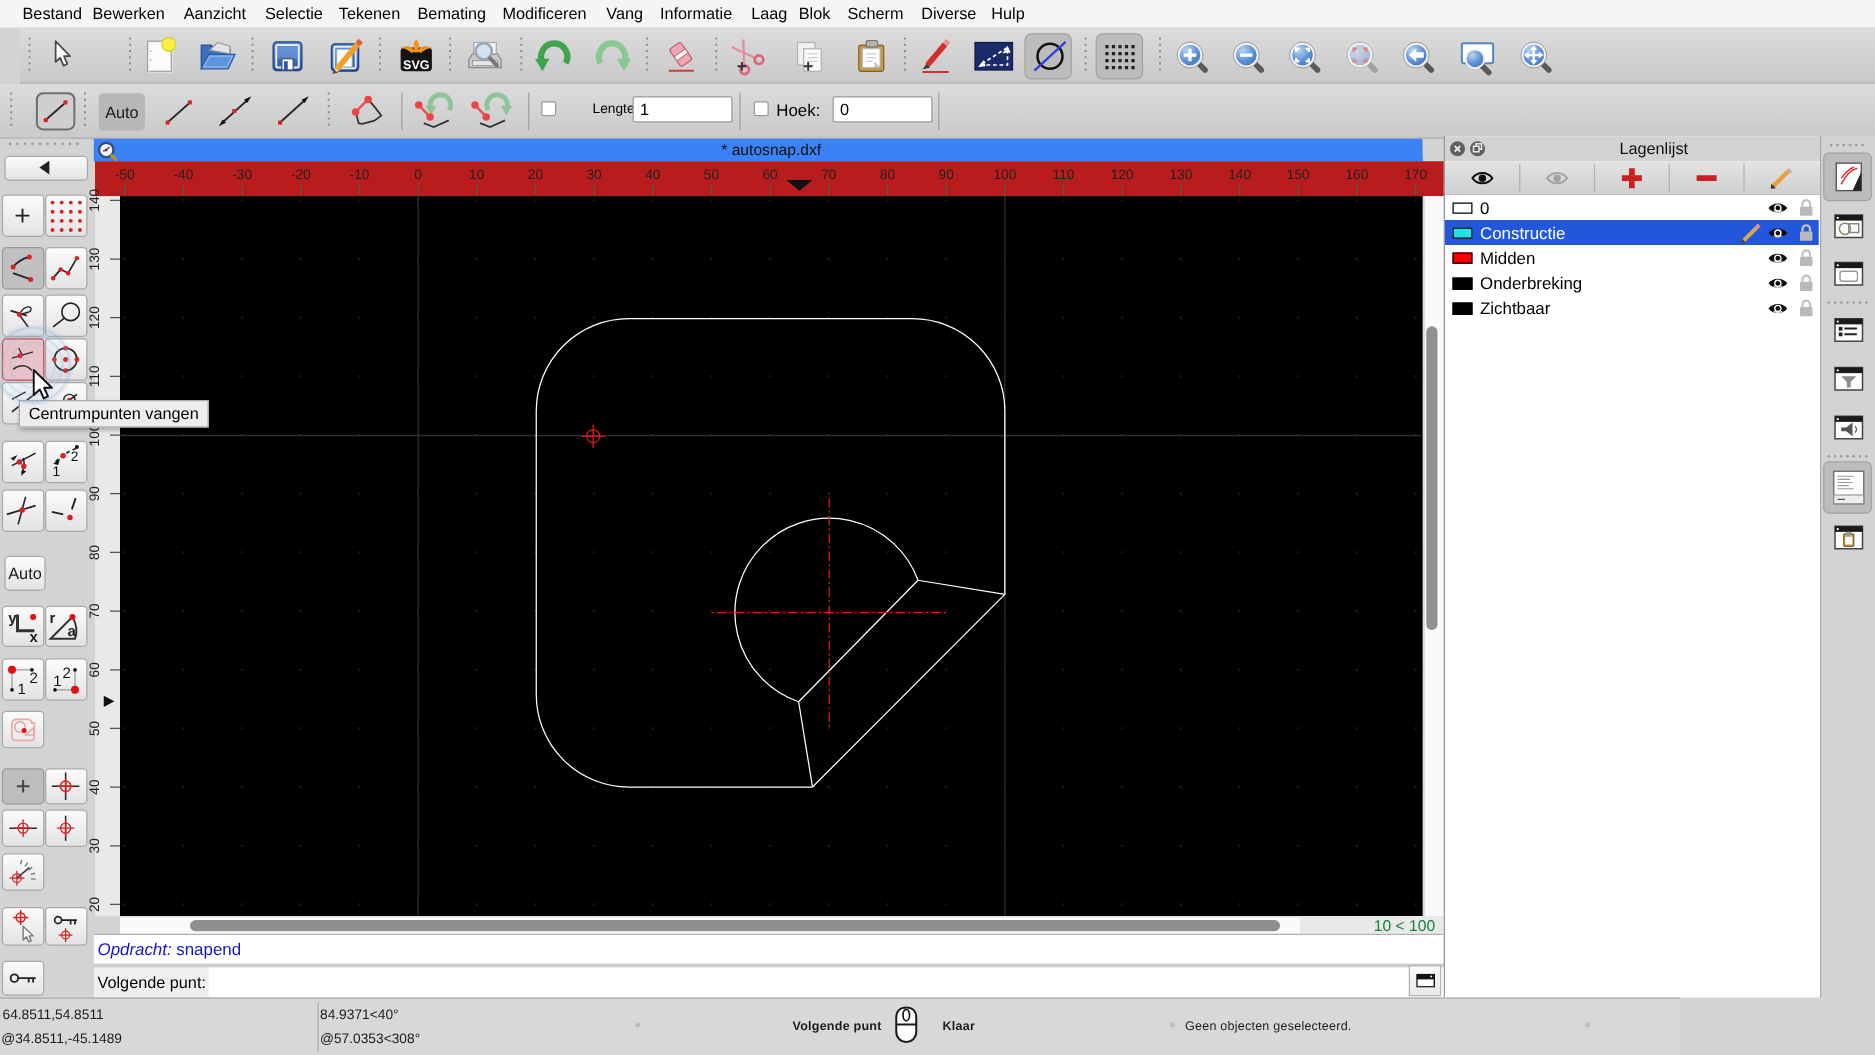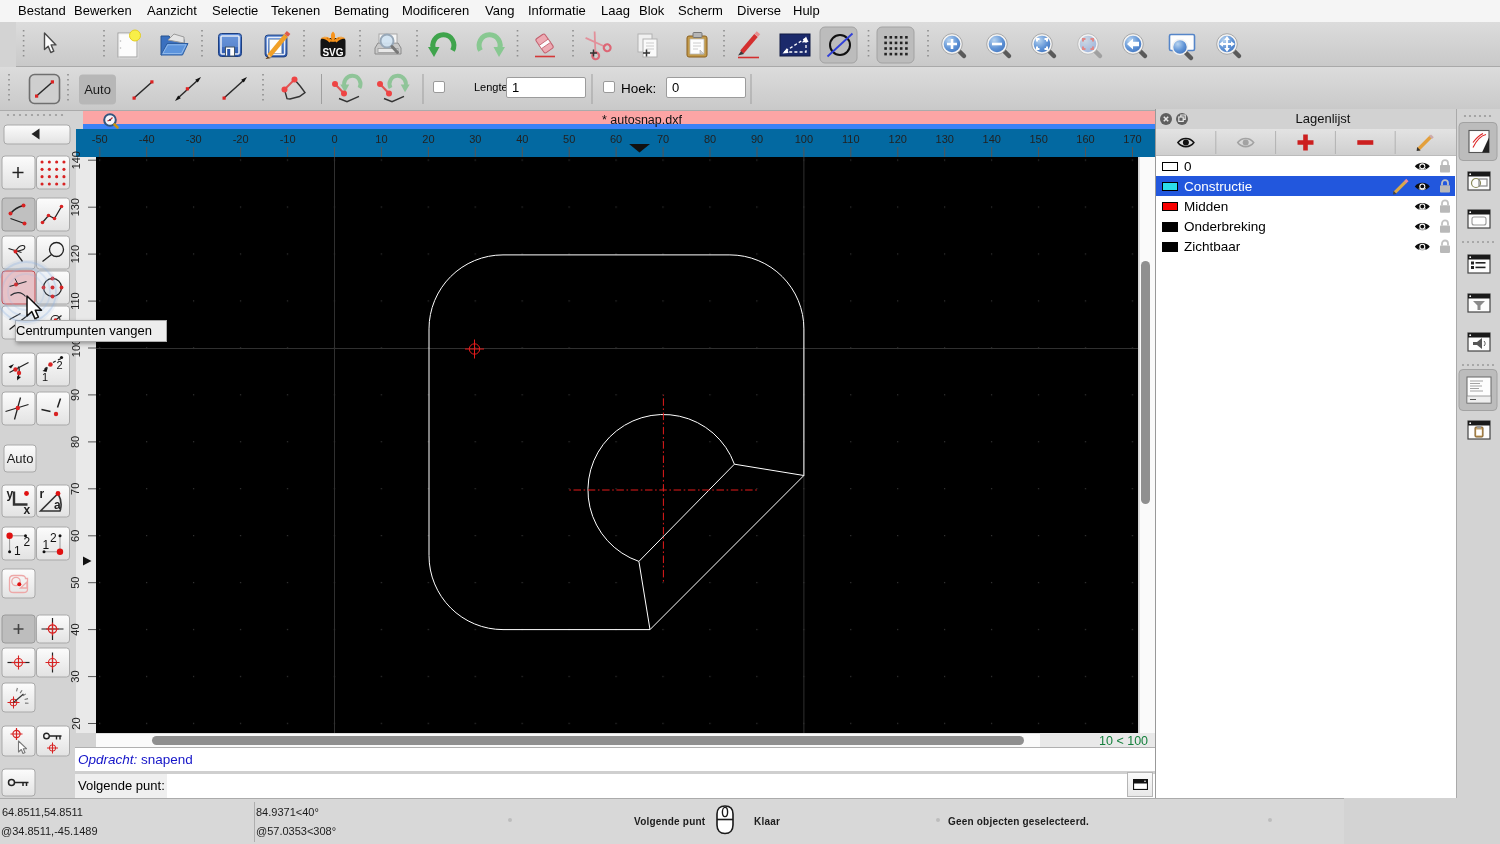--- a/index.html
+++ b/index.html
@@ -1,43 +1,43 @@
 <!DOCTYPE html>
 <html><head><meta charset="utf-8">
 <style>
 html,body{margin:0;padding:0}
 #app{position:relative;width:1500px;height:844px;overflow:hidden;font-family:"Liberation Sans",sans-serif;background:#d3d3d3;-webkit-font-smoothing:antialiased}
 .ab{position:absolute}
 #menubar{left:0;top:0;width:1500px;height:22px;background:#f5f5f5;font-size:13px;color:#000}
 #menubar span{position:absolute;top:3px}
 #tb1{left:16px;top:22px;width:1500px;height:45px;background:linear-gradient(#dcdcdc,#c9c9c9);border-bottom:1px solid #a9a9a9;box-sizing:border-box}
 #tb2{left:0;top:67px;width:1500px;height:44px;background:linear-gradient(#dcdcdc,#c9c9c9);border-bottom:1px solid #ababab;box-sizing:border-box}
-#tabbar{left:83px;top:111px;width:1080px;height:18px;background:#fca5a5;border-bottom:5px solid #3b82f6;box-sizing:border-box}
-#hruler{left:76px;top:129px;width:1079px;height:28px;background:#0369a1}
+#tabbar{left:58px;top:111px;width:1080px;height:18px;background:#3b82f6;border-bottom:5px solid #3b82f6;box-sizing:border-box}
+#hruler{left:76px;top:129px;width:1079px;height:28px;background:#b91c1c}
 #vruler{left:76px;top:157px;width:20px;height:576px;background:#e9e9e9;z-index:3}
 #canvas{left:96px;top:157px;width:1042px;height:576px;background:#000}
 #vscroll{left:1139px;top:157px;width:16px;height:576px;background:#fafafa;border-left:1px solid #dedede;box-sizing:border-box}
 #vthumb{left:1141px;top:261px;width:9px;height:243px;background:#909090;border-radius:4.5px}
 #hscroll{left:96px;top:733px;width:1059px;height:16px;background:#fafafa;border-top:1px solid #dedede;box-sizing:border-box}
 #hthumb{left:152px;top:736px;width:872px;height:9px;background:#8f8f8f;border-radius:4.5px}
 #scrlabel{left:1040px;top:733px;width:115px;height:16px;font-size:12.5px;color:#15803d;text-align:right;line-height:16px;background:#e9e9e9}
 #cmd1{left:75px;top:747px;width:1080px;height:24px;background:#fff;border-top:1px solid #b0b0b0;box-sizing:border-box;font-size:13.5px;line-height:23px}
 #cmdgap{left:75px;top:771px;width:1080px;height:3px;background:#cfcfcf}
 #cmd2{left:75px;top:774px;width:1080px;height:24px;background:#efefef;font-size:13px;line-height:24px}
 #leftdock{left:0;top:111px;width:75px;height:687px;background:#d3d3d3}
 #statusbar{left:0;top:798px;width:1344px;height:46px;background:#d8d8d8;border-top:1px solid #ababab;box-sizing:border-box;font-size:11px;color:#1c1c1c}
 #rightpanel{left:1156px;top:109px;width:300px;height:689px;background:#fff}
 #rpheader{left:1156px;top:109px;width:300px;height:20px;background:#d2d2d2;font-size:13px}
 #rptools{left:1156px;top:129px;width:300px;height:27px;background:linear-gradient(#e3e3e3,#cfcfcf);border-bottom:1px solid #bbb;box-sizing:border-box}
 #rightstrip{left:1456px;top:109px;width:44px;height:689px;background:#d3d3d3;border-left:1px solid #aaa;box-sizing:border-box}
 #panelborder{left:1155px;top:109px;width:1px;height:689px;background:#999}
 .lrow{position:absolute;left:1156px;width:299px;height:20px;font-size:13.5px;color:#000}
 .lrow .lname{position:absolute;left:28px;top:2.5px}
 .swatch{position:absolute;left:6px;top:5.5px;width:16px;height:9.5px;border:1.5px solid #000;box-sizing:border-box}
-#tooltip{z-index:10;left:15px;top:320px;width:152px;height:22px;background:#ededed;border:1px solid #ababab;box-shadow:1px 2px 4px rgba(0,0,0,.35);box-sizing:border-box;font-size:13px;color:#000;text-align:left;line-height:20px}
+#tooltip{z-index:10;left:15px;top:320px;width:152px;height:22px;background:#ededed;border:1px solid #ababab;box-shadow:1px 2px 4px rgba(0,0,0,.35);box-sizing:border-box;font-size:13px;color:#000;text-align:center;line-height:20px}
 .tfield{position:absolute;background:#fff;border:1px solid #9c9c9c;border-radius:2px;box-sizing:border-box;font-size:13px;padding-left:5px;color:#000}
 .cbox{position:absolute;width:12px;height:12px;background:#fff;border:1px solid #9a9a9a;border-radius:2px;box-sizing:border-box}
 </style></head>
 <body>
 <div id="app">
   <div id="menubar">
     <span style="left:18px">Bestand</span>
       <span style="left:74px">Bewerken</span>
       <span style="left:147px">Aanzicht</span>
       <span style="left:212px">Selectie</span>
@@ -839,21 +839,21 @@
           <rect x="-2.8" y="-0.5" width="5.6" height="6" fill="#fff"></rect>
         </g>
   </svg></div>
   <div id="statusbar" class="ab">
     <span class="ab" style="left:2px;top:7px">64.8511,54.8511</span>
     <span class="ab" style="left:1px;top:26px">@34.8511,-45.1489</span>
     <span class="ab" style="left:256px;top:7px">84.9371&lt;40°</span>
     <span class="ab" style="left:256px;top:26px">@57.0353&lt;308°</span>
     <span class="ab" style="left:634px;top:17px;font-size:10px;font-weight:bold;letter-spacing:0.2px">Volgende punt</span>
     <span class="ab" style="left:754px;top:17px;font-size:10px;font-weight:bold;letter-spacing:0.2px">Klaar</span>
-    <span class="ab" style="left:948px;top:17px;font-size:10px;font-weight:bold;letter-spacing:0.2px">Geen objecten geselecteerd.</span>
+    <span class="ab" style="left:948px;top:17px;font-size:10px;font-weight:normal;letter-spacing:0.2px">Geen objecten geselecteerd.</span>
     <span class="ab" style="left:254px;top:3px;width:1px;height:40px;background:#aeaeae"></span>
     <svg class="ab" style="left:715px;top:6px" width="20" height="30" viewBox="0 0 20 30">
         <path d="M2,9 C2,4 5,1 10,1 C15,1 18,4 18,9 V20 C18,25 15,28.5 10,28.5 C5,28.5 2,25 2,20 Z" fill="#fff" stroke="#1a1a1a" stroke-width="1.6"></path>
         <line x1="2" y1="14.5" x2="18" y2="14.5" stroke="#1a1a1a" stroke-width="1.6"></line>
         <ellipse cx="10" cy="7" rx="2.6" ry="4.6" fill="#fff" stroke="#1a1a1a" stroke-width="1.4"></ellipse>
       </svg>
     <span class="ab" style="left:508px;top:19px;width:4px;height:4px;border-radius:2px;background:#bdbdbd"></span>
     <span class="ab" style="left:936px;top:19px;width:4px;height:4px;border-radius:2px;background:#bdbdbd"></span>
     <span class="ab" style="left:1268px;top:19px;width:4px;height:4px;border-radius:2px;background:#bdbdbd"></span>
   </div>

